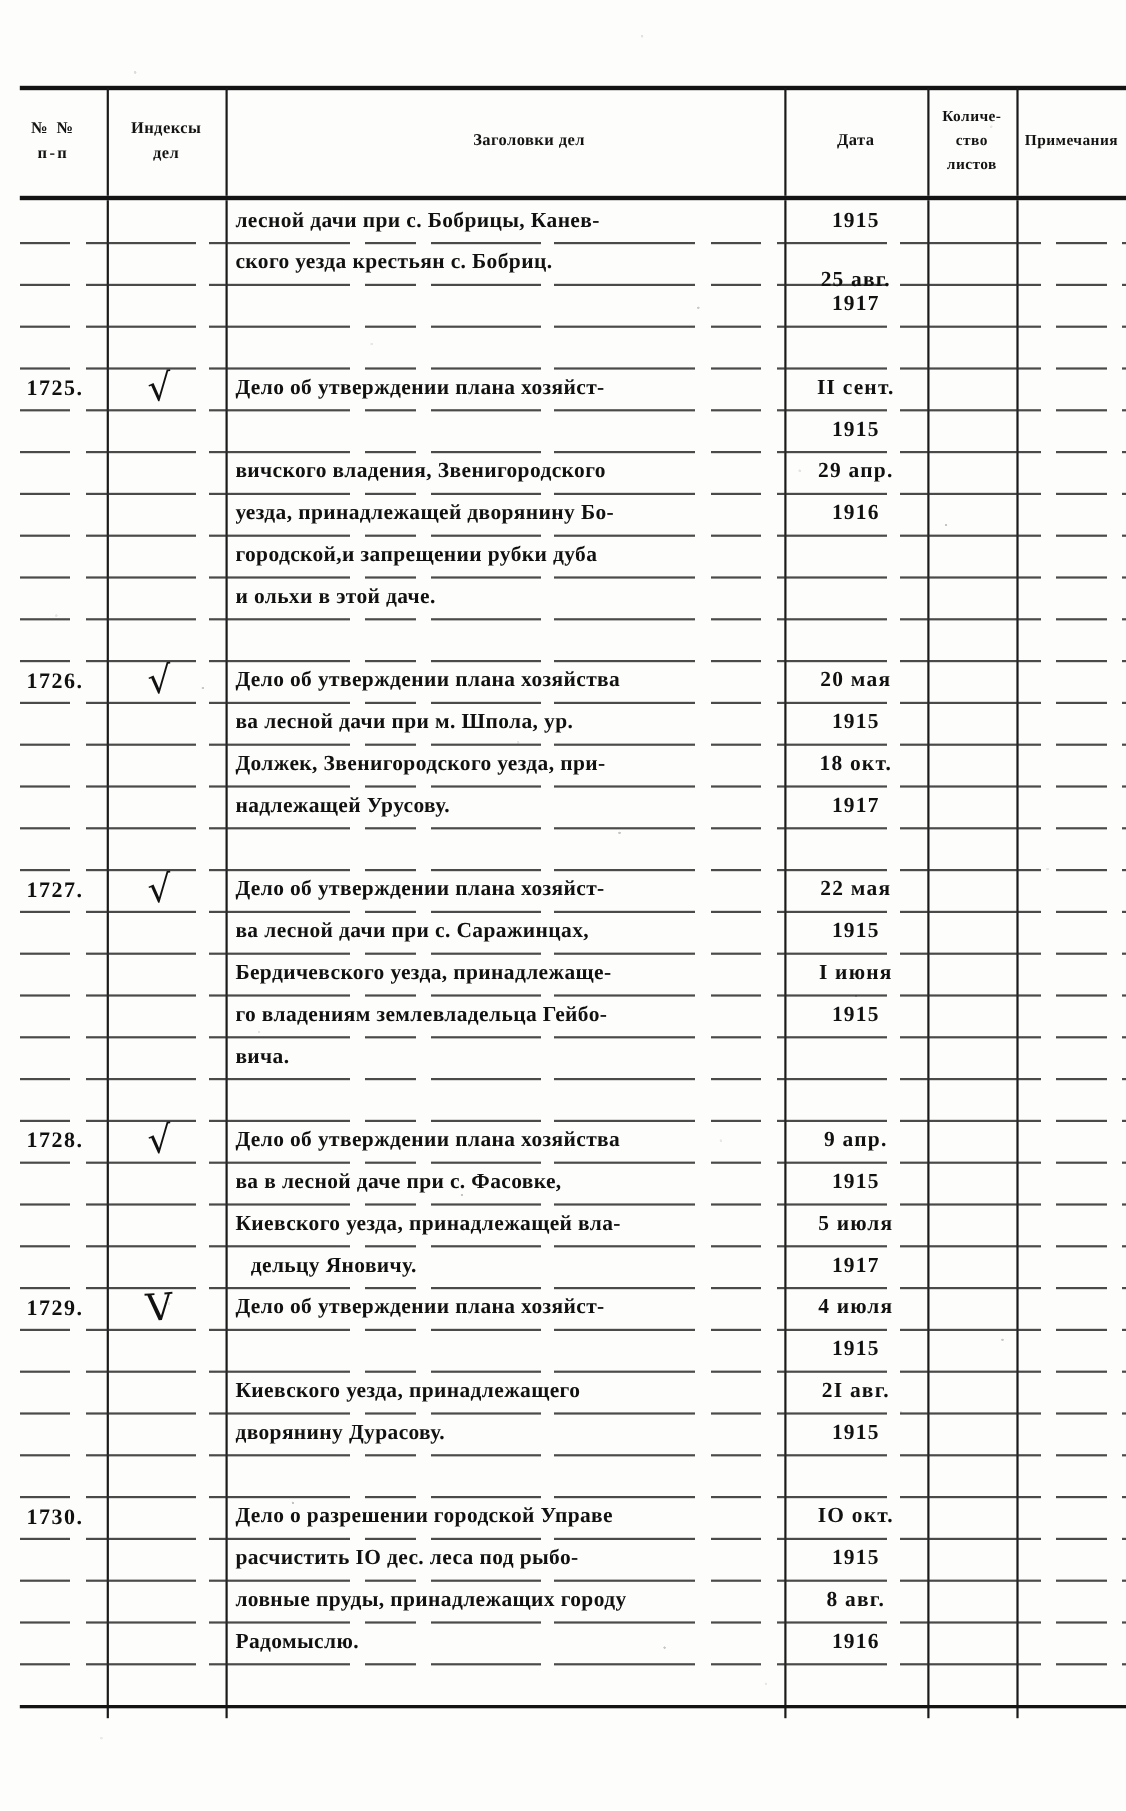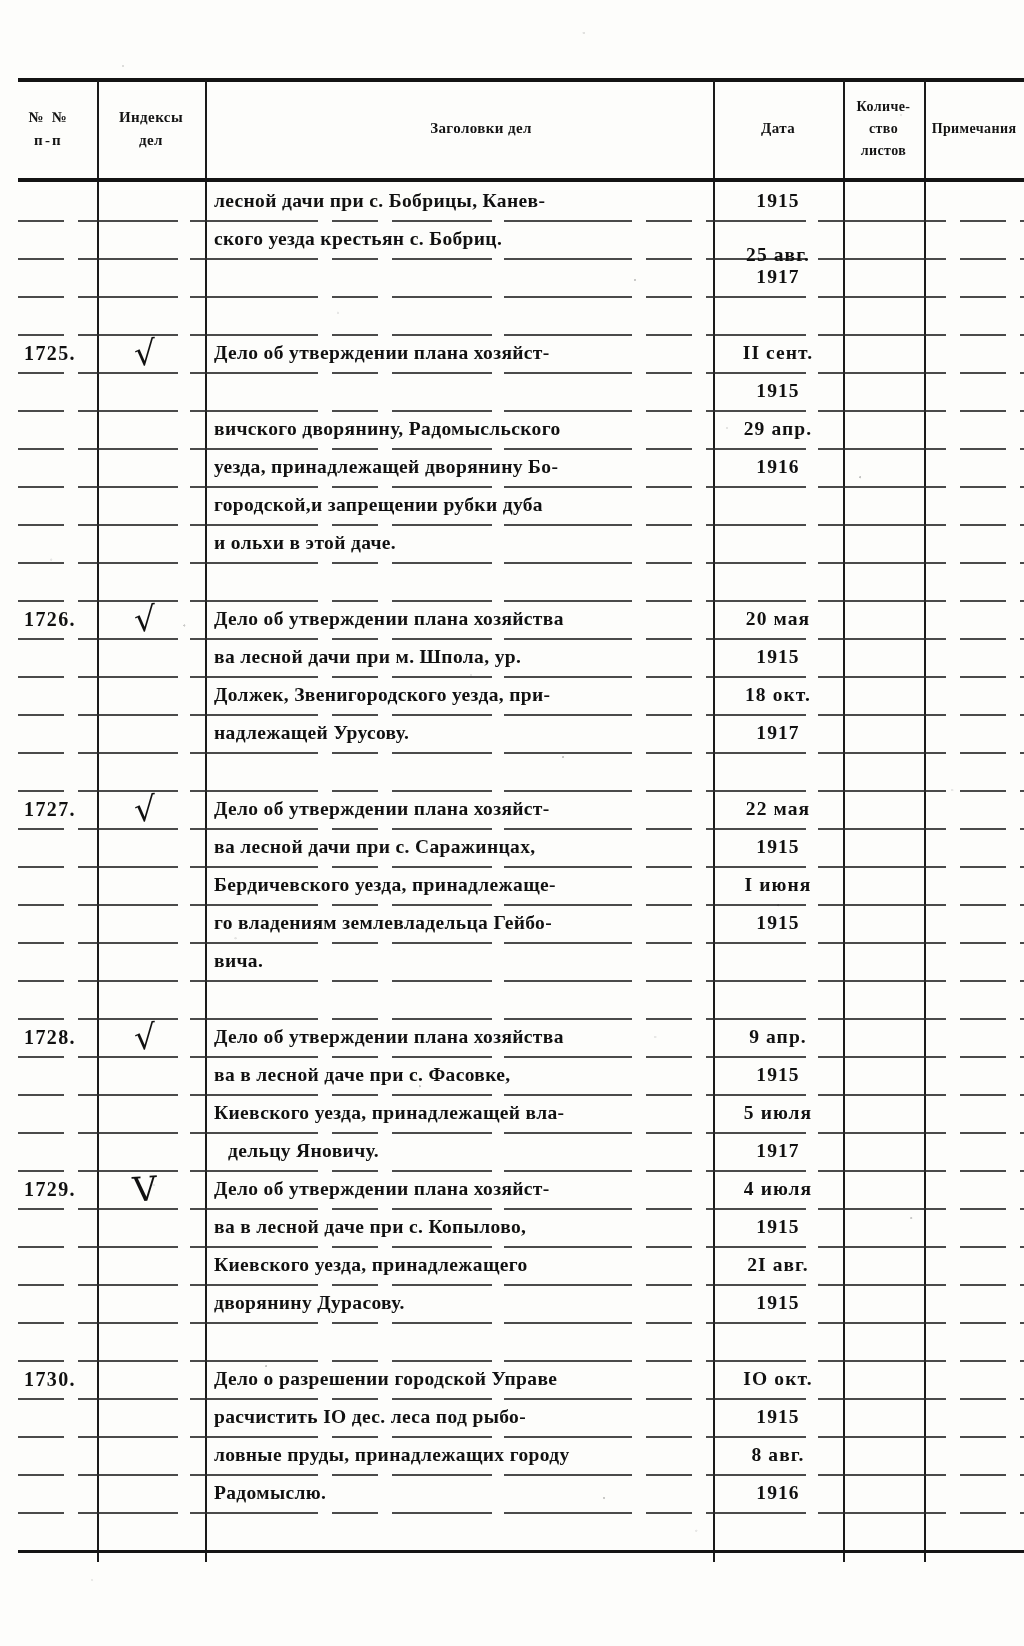--- a/index.html
+++ b/index.html
@@ -295,21 +295,21 @@
         <div class="ruling" style="top: 1330px;"></div>
         <div class="ruling" style="top: 1368px;"></div>
         <div class="line-title" style="top: 0px;">лесной дачи при с. Бобрицы, Канев-</div>
         <div class="line-title" style="top: 38px;">ского уезда крестьян с. Бобриц.</div>
         <div class="line-date" style="top: 0px;">1915</div>
         <div class="line-date" style="top: 38px; margin-top: 16px;">25 авг.</div>
         <div class="line-date" style="top: 76px;">1917</div>
         <div class="line-num" style="top: 152px;">1725.</div>
         <div class="tick" style="top: 149px;">√</div>
         <div class="line-title" style="top: 152px;">Дело об утверждении плана хозяйст-</div>
-        <div class="line-title" style="top: 228px;">вичского дворянину, Радомысльского</div>
+        <div class="line-title" style="top: 228px;">вичского владения, Звенигородского</div>
         <div class="line-title" style="top: 266px;">уезда, принадлежащей дворянину Бо-</div>
         <div class="line-title" style="top: 304px;">городской,и запрещении рубки дуба</div>
         <div class="line-title" style="top: 342px;">и ольхи в этой даче.</div>
         <div class="line-date" style="top: 152px;">II сент.</div>
         <div class="line-date" style="top: 190px;">1915</div>
         <div class="line-date" style="top: 228px;">29 апр.</div>
         <div class="line-date" style="top: 266px;">1916</div>
         <div class="line-num" style="top: 418px;">1726.</div>
         <div class="tick" style="top: 415px;">√</div>
         <div class="line-title" style="top: 418px;">Дело об утверждении плана хозяйства</div>
@@ -337,21 +337,20 @@
         <div class="line-title" style="top: 912px;">Киевского уезда, принадлежащей вла-</div>
         <div class="line-title" style="top: 874px;">ва в лесной даче при с. Фасовке,</div>
         <div class="line-title indent" style="top: 950px;">дельцу Яновичу.</div>
         <div class="line-date" style="top: 836px;">9 апр.</div>
         <div class="line-date" style="top: 874px;">1915</div>
         <div class="line-date" style="top: 912px;">5 июля</div>
         <div class="line-date" style="top: 950px;">1917</div>
         <div class="line-num" style="top: 988px;">1729.</div>
         <div class="tick" style="top: 985px;">V</div>
         <div class="line-title" style="top: 988px;">Дело об утверждении плана хозяйст-</div>
-        <div class="line-title" style="top: 1026px;">ва в лесной даче при с. Копылово,</div>
         <div class="line-title" style="top: 1064px;">Киевского уезда, принадлежащего</div>
         <div class="line-title" style="top: 1102px;">дворянину Дурасову.</div>
         <div class="line-date" style="top: 988px;">4 июля</div>
         <div class="line-date" style="top: 1026px;">1915</div>
         <div class="line-date" style="top: 1064px;">2I авг.</div>
         <div class="line-date" style="top: 1102px;">1915</div>
         <div class="line-num" style="top: 1178px;">1730.</div>
         <div class="line-title" style="top: 1178px;">Дело о разрешении городской Управе</div>
         <div class="line-title" style="top: 1216px;">расчистить IO дес. леса под рыбо-</div>
         <div class="line-title" style="top: 1254px;">ловные пруды, принадлежащих городу</div>

